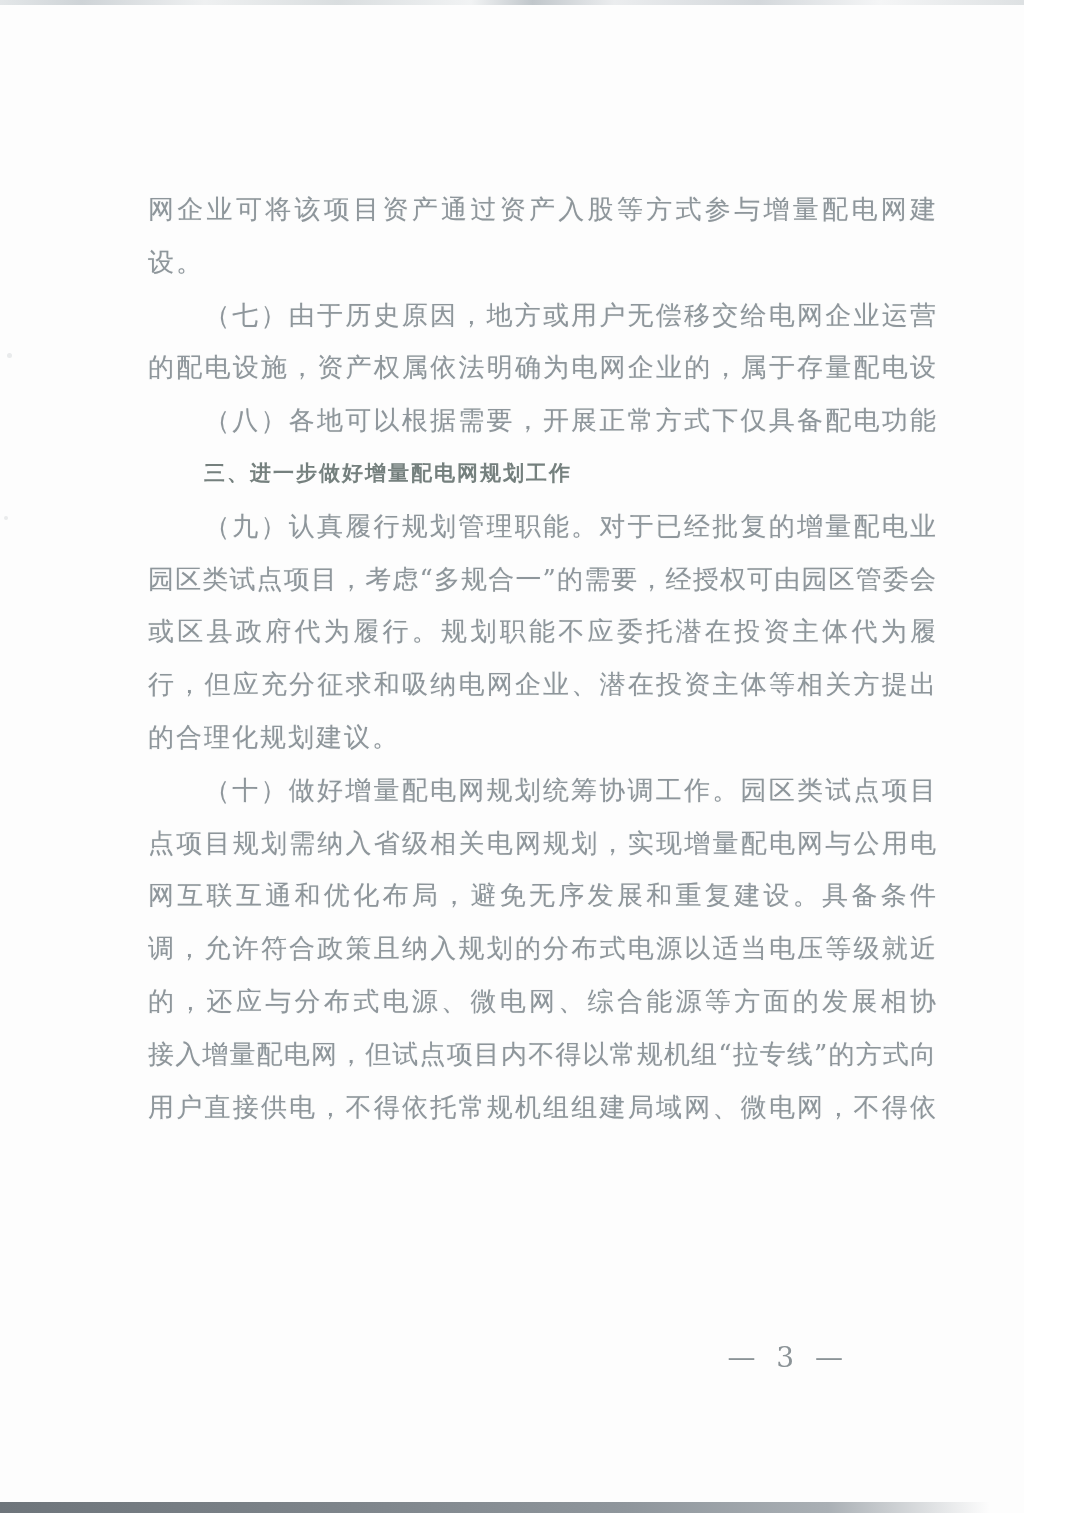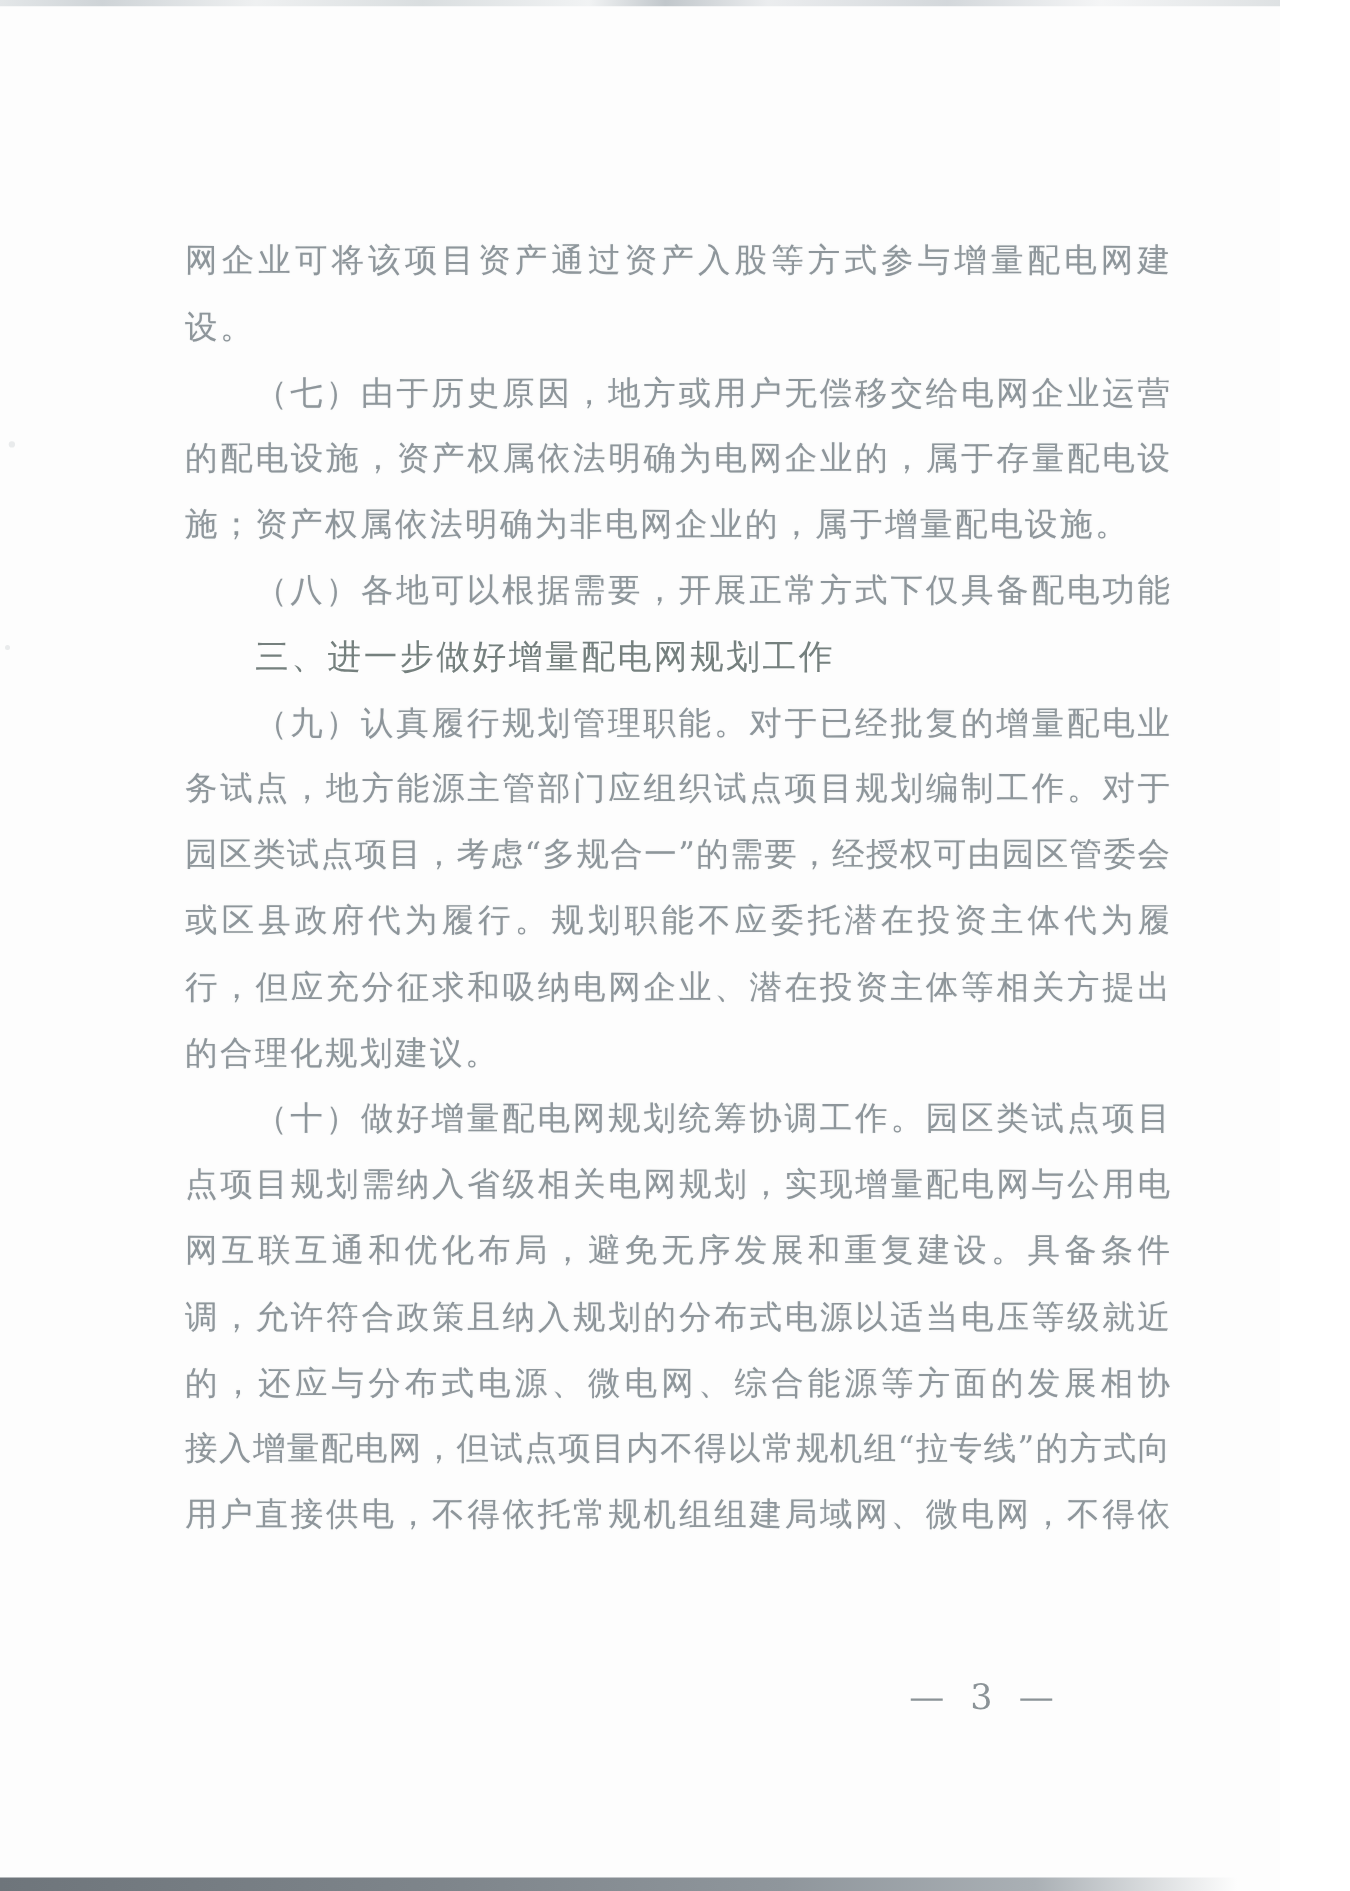--- a/index.html
+++ b/index.html
@@ -72,22 +72,22 @@
   }
   .ln.j {
     letter-spacing: 0;
     text-align: justify;
     text-align-last: justify;
     text-justify: inter-ideograph;
   }
   .ln.ind { text-indent: 56px; }
   .ln.heading {
     font-family: "DejaVu Sans", "Liberation Sans", sans-serif;
-    font-weight: 400;
-    font-size: 27px;
+    font-weight: 700;
+    font-size: 21px;
     color: #75807e;
     letter-spacing: 2px;
     text-shadow: none;
   }
   .page-number {
     position: absolute;
     top: 1338px;
     right: 175px;
     font-size: 28px;
     line-height: 40px;
@@ -103,28 +103,26 @@
 
   <div class="top-edge"></div>
 
   <div class="text-block">
 
     <p class="ln j">网企业可将该项目资产通过资产入股等方式参与增量配电网建</p>
     <p class="ln">设。</p>
 
     <p class="ln j ind">（七）由于历史原因，地方或用户无偿移交给电网企业运营</p>
     <p class="ln j">的配电设施，资产权属依法明确为电网企业的，属于存量配电设</p>
-    <p class="ln">施；资产权属依法明确为非电网企业的，属于增量配电设施。</p>
 
     <p class="ln j ind">（八）各地可以根据需要，开展正常方式下仅具备配电功能</p>
 
     <p class="ln heading ind">三、进一步做好增量配电网规划工作</p>
 
     <p class="ln j ind">（九）认真履行规划管理职能。对于已经批复的增量配电业</p>
-    <p class="ln j">务试点，地方能源主管部门应组织试点项目规划编制工作。对于</p>
     <p class="ln j">园区类试点项目，考虑“多规合一”的需要，经授权可由园区管委会</p>
     <p class="ln j">或区县政府代为履行。规划职能不应委托潜在投资主体代为履</p>
     <p class="ln j">行，但应充分征求和吸纳电网企业、潜在投资主体等相关方提出</p>
     <p class="ln">的合理化规划建议。</p>
 
     <p class="ln j ind">（十）做好增量配电网规划统筹协调工作。园区类试点项目</p>
     <p class="ln j">点项目规划需纳入省级相关电网规划，实现增量配电网与公用电</p>
     <p class="ln j">网互联互通和优化布局，避免无序发展和重复建设。具备条件</p>
     <p class="ln j">调，允许符合政策且纳入规划的分布式电源以适当电压等级就近</p>
     <p class="ln j">的，还应与分布式电源、微电网、综合能源等方面的发展相协</p>

